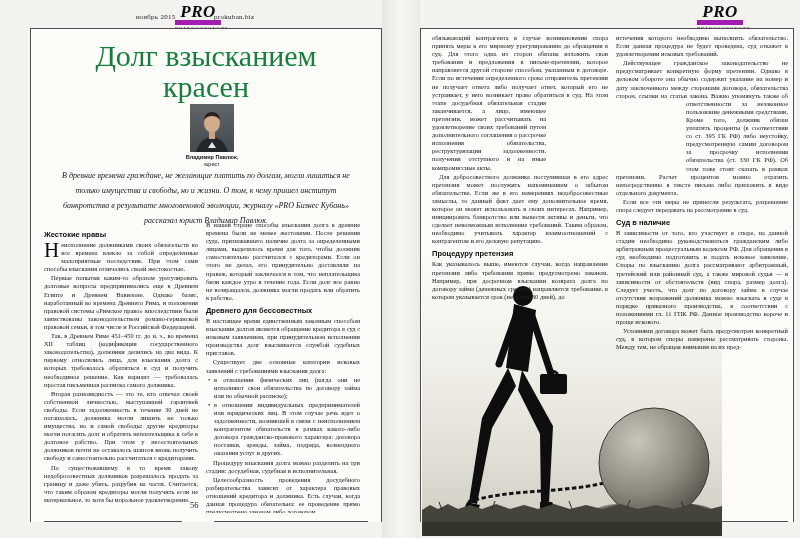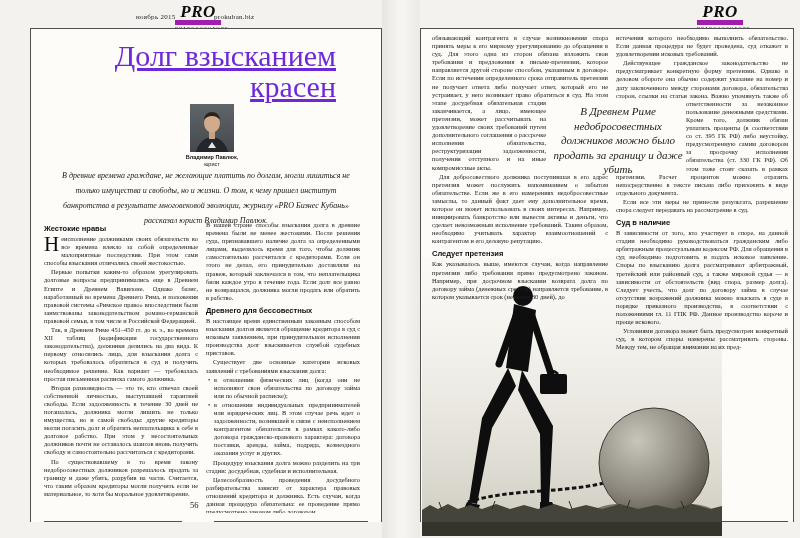--- a/index.html
+++ b/index.html
@@ -12,21 +12,21 @@
   
   .hdr-date,.hdr-site{position:absolute;top:13px;font-size:7px;letter-spacing:.3px;color:#222;}
   .hdr-date{left:136px;}
   .hdr-site{left:214px;}
   .logo{position:absolute;top:3px;text-align:center;color:#0c0c0c;}
   .logo-left{left:175px;width:46px;}
   .logo-right{left:697px;width:46px;}
   .logo .big{font-family:"Liberation Serif",serif;font-weight:bold;font-size:17px;line-height:17px;letter-spacing:.5px;border-bottom:5px solid #a21caf;display:block;font-style:italic;}
   .logo .sub{display:block;font-family:"Liberation Sans",sans-serif;font-size:4px;letter-spacing:1.4px;margin-top:1px;}
   
-  .title{position:absolute;left:76px;top:40px;width:260px;text-align:right;font-size:30px;line-height:31px;color:#6d28d9;text-decoration:underline;}
+  .title{position:absolute;left:76px;top:40px;width:260px;text-align:center;font-size:30px;line-height:31px;color:#15803d;}
   .photo{position:absolute;left:190px;top:104px;width:44px;height:48px;}
   .caption{position:absolute;left:146px;top:154px;width:132px;text-align:center;font-family:"Liberation Sans",sans-serif;font-size:5.5px;line-height:6.5px;color:#111;}
   .caption .nm{font-weight:bold;}
   .lede{position:absolute;left:57px;top:168px;width:298px;text-align:center;font-style:italic;font-size:8px;line-height:15px;color:#161616;}
   
   .col{position:absolute;overflow:hidden;font-size:6.4px;line-height:8.1px;text-align:justify;color:#202020;}
   .c-l1{left:44px;top:221px;width:154px;height:292px;}
   .c-l2{left:206px;top:221px;width:154px;height:292px;}
   .c-ra{left:432px;top:34px;width:176px;height:470px;}
   .c-rb{left:616px;top:34px;width:172px;height:486px;}
@@ -93,21 +93,21 @@
     </svg>
   </div>
   <div class="caption">
     <span class="nm">Владимир Павлюк,</span><br>
     <span>юрист</span>
   </div>
 
   <div class="lede">В древние времена граждане, не желающие платить по долгам, могли лишиться не только имущества и свободы, но и жизни. О том, к чему пришел институт банкротства в результате многовековой эволюции, журналу «PRO Бизнес Кубань» рассказал юрист Владимир Павлюк.</div>
 
   <div class="col c-l1">
-    <div class="shead" style="margin-top:3px">Жестокие нравы</div>
+    <div class="shead" style="margin-top:9px">Жестокие нравы</div>
     <p class="noind"><span class="dcap">Н</span><span>еисполнение должниками своих обязательств во все времена влекло за собой определенные малоприятные последствия. При этом сами способы взыскания отличались своей жестокостью.</span></p>
     <p>Первые попытки каким-то образом урегулировать долговые вопросы предпринимались еще в Древнем Египте и Древнем Вавилоне. Однако базис, наработанный во времена Древнего Рима, и положения правовой системы «Римское право» впоследствии были заимствованы законодательством романо-германской правовой семьи, в том числе и Российской Федерацией.</p>
     <p>Так, в Древнем Риме 451–450 гг. до н. э., во времена XII таблиц (кодификация государственного законодательства), должники делились на два вида. К первому относились лица, для взыскания долга с которых требовалось обратиться в суд и получить необходимое решение. Как вариант — требовалась простая письменная расписка самого должника.</p>
     <p>Вторая разновидность — это те, кто отвечал своей собственной личностью, выступавшей гарантией свободы. Если задолженность в течение 30 дней не погашалась, должника могли лишить не только имущества, но и самой свободы: другие кредиторы могли погасить долг и обратить неплательщика к себе в долговое рабство. При этом у несостоятельных должников почти не оставалось шансов вновь получить свободу и самостоятельно рассчитаться с кредиторами.</p>
     <p>По существовавшему в то время закону недобросовестных должников разрешалось продать за границу и даже убить, разрубив на части. Считается, что таким образом кредиторы могли получить если не материальное, то хотя бы моральное удовлетворение.</p>
   </div>
 
   <div class="col c-l2">
     <p class="noind">В нашей стране способы взыскания долга в древние времена были не менее жестокими. После решения суда, признававшего наличие долга за определенными лицами, выделялось время для того, чтобы должник самостоятельно рассчитался с кредиторами. Если он этого не делал, его принудительно доставляли на правеж, который заключался в том, что неплательщика били каждое утро в течение года. Если долг все равно не возвращался, должника могли продать или обратить в рабство.</p>
     <div class="shead">Древнего для бессовестных</div>
@@ -179,36 +179,35 @@
 
   <div class="col c-ra">
     <div class="fr0"></div>
     <div class="frq"></div>
     <div class="fl0"></div>
     <div class="flh1"></div>
     <div class="flh2"></div>
     <div class="flh3"></div>
     <p class="noind">обязывающий контрагента в случае возникновения спора принять меры к его мирному урегулированию до обращения в суд. Для этого одна из сторон обязана изложить свои требования и предложения в письме-претензии, которое направляется другой стороне способом, указанным в договоре. Если по истечении определенного срока отправитель претензии не получает ответа либо получает ответ, который его не устраивает, у него возникает право обратиться в суд. На этом этапе досудебная обязательная стадия заканчивается, а лицо, имеющее претензии, может рассчитывать на удовлетворение своих требований путем дополнительного соглашения о рассрочке исполнения обязательства, реструктуризации задолженности, получения отступного и на иные компромиссные акты.</p>
     <p>Для добросовестного должника поступившая в его адрес претензия может послужить напоминанием о забытом обязательстве. Если же в его намерениях недобросовестные замыслы, то данный факт дает ему дополнительное время, которое он может использовать в своих интересах. Например, инициировать банкротство или вывести активы и деньги, что сделает невозможным исполнение требований. Таким образом, необходимо учитывать характер взаимоотношений с контрагентом и его деловую репутацию.</p>
-    <div class="shead">Следует претензия</div>
+    <div class="shead">Процедуру претензия</div>
     <p class="noind">Как указывалось выше, имеются случаи, когда направление претензии либо требования прямо предусмотрено законом. Например, при досрочном взыскании возврата долга по договору займа (денежных средств) направляется требование, в котором указывается срок (не менее 30 дней), до</p>
   </div>
 
   <div class="col c-rb">
     <div class="gl0"></div>
     <div class="glq"></div>
     <div class="gl1"></div>
     <div class="glb"></div>
     <p class="noind">истечения которого необходимо выполнить обязательство. Если данная процедура не будет проведена, суд откажет в удовлетворении исковых требований.</p>
     <p>Действующее гражданское законодательство не предусматривает конкретную форму претензии. Однако в деловом обороте она обычно содержит указание на номер и дату заключенного между сторонами договора, обязательства сторон, ссылки на статьи закона. Важно упомянуть также об ответственности за незаконное пользование денежными средствами. Кроме того, должник обязан уплатить проценты (в соответствии со ст. 395 ГК РФ) либо неустойку, предусмотренную самим договором за просрочку исполнения обязательства (ст. 330 ГК РФ). Об этом тоже стоит сказать в рамках претензии. Расчет процентов можно отразить непосредственно в тексте письма либо приложить в виде отдельного документа.</p>
     <p>Если все эти меры не принесли результата, разрешение спора следует передавать на рассмотрение в суд.</p>
     <div class="shead">Суд в наличие</div>
     <p class="noind">В зависимости от того, кто участвует в споре, на данной стадии необходимо руководствоваться гражданским либо арбитражным процессуальным кодексом РФ. Для обращения в суд необходимо подготовить и подать исковое заявление. Споры по взысканию долга рассматривают арбитражный, третейский или районный суд, а также мировой судья — в зависимости от обстоятельств (вид спора, размер долга). Следует учесть, что долг по договору займа в случае отсутствия возражений должника можно взыскать в суде в порядке приказного производства, в соответствии с положениями гл. 11 ГПК РФ. Данное производство короче и проще искового.</p>
     <p>Условиями договора может быть предусмотрен конкретный суд, в котором споры намерены рассматривать стороны. Между тем, не обращая внимания на их пред-</p>
   </div>
 
-  <div class="pullquote">В Древнем Риме недобросовестных должников можно было продать за границу и даже убить</div>
 
   <div class="rule" style="left:432px;top:521px;width:166px;"></div>
   <span class="pnum" style="left:610px;top:513px;">57</span>
   <div class="rule" style="left:630px;top:521px;width:158px;"></div>
 
 </div>
 
 </body></html>

